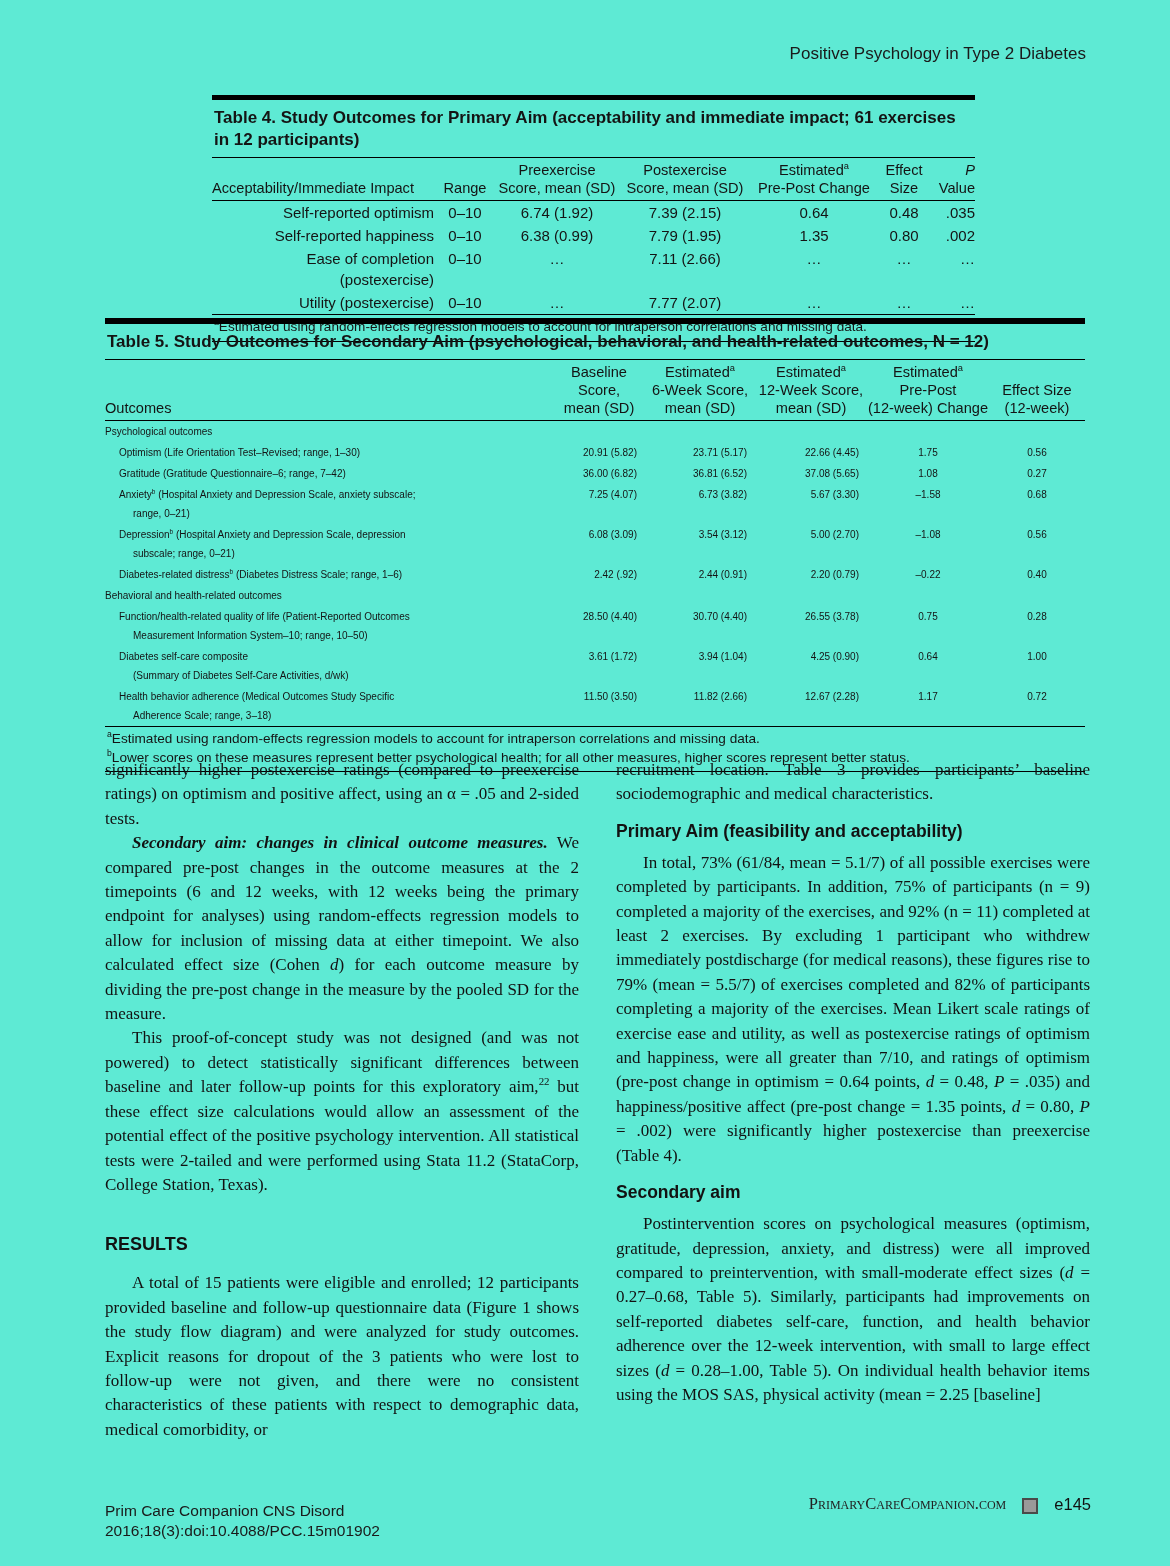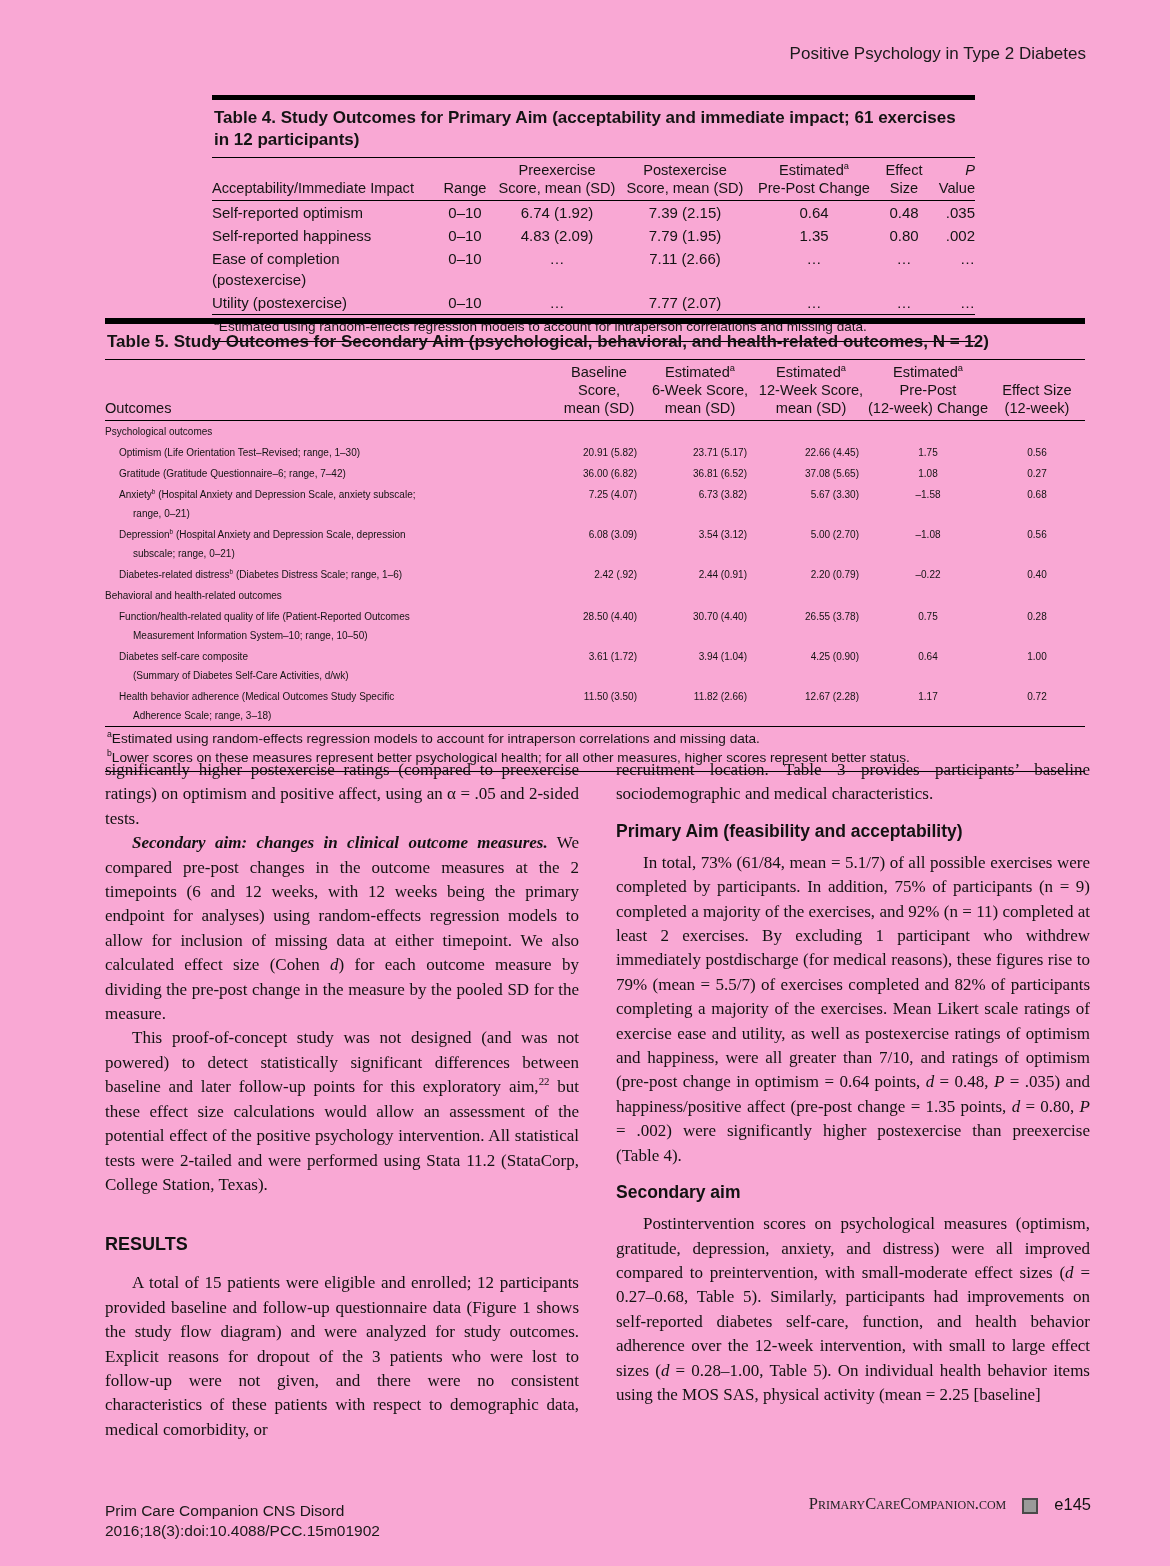--- a/index.html
+++ b/index.html
@@ -1,16 +1,16 @@
 <!DOCTYPE html>
 <html><head>
 <meta charset="utf-8">
 <style>
   html,body{margin:0;padding:0;background:#e8e8e8;}
-  .page{position:relative;width:1170px;height:1566px;background:#f9a8d4;color:#141414;
+  .page{position:relative;width:1170px;height:1566px;background:#5eead4;color:#141414;
         font-family:"Liberation Sans",sans-serif;overflow:hidden;text-decoration:underline;}
 
   
   .running-head{position:absolute;top:44px;right:84px;font-size:17px;color:#1a1a1a;}
 
   
   .thick-bar{background:#000;}
   .tbl-title{font-weight:bold;font-size:17px;line-height:22px;padding:7px 2px 6px 2px;
              border-bottom:1.6px solid #000;}
   table.tbl{border-collapse:collapse;table-layout:fixed;width:100%;}
@@ -20,21 +20,21 @@
   .tbl-foot{border-top:1.2px solid #000;border-bottom:1.2px solid #000;
             font-size:13.6px;line-height:18.5px;padding:3px 2px 4px 2px;}
   .seg-i{font-style:italic;}
   .seg-bi{font-style:italic;font-weight:bold;}
   .seg-sup{font-size:64%;vertical-align:super;line-height:0;}
 
   
   .table4{position:absolute;left:212px;top:95px;width:763px;}
   .table4 .thick-bar{height:5px;}
   .t4 td{font-size:15px;line-height:21px;}
-  .t4 .lbl{text-align:left;}
+  .t4 .lbl{text-align:right;}
   .t4 .ctr{text-align:center;}
   .t4 .rgt{text-align:right;}
 
   
   .table5{position:absolute;left:105px;top:318px;width:980px;}
   .table5 .thick-bar{height:6px;}
   .t5 td{font-size:10px;line-height:19px;margin-top:27px;}
   .t5 .grp{text-align:left;}
   .t5 .hang{padding-left:28px;text-indent:-14px;}
   .t5 .num{text-align:right;padding-right:8px;}
@@ -98,21 +98,21 @@
           <td class="ctr">0–10</td>
           <td class="ctr">6.74 (1.92)</td>
           <td class="ctr">7.39 (2.15)</td>
           <td class="ctr">0.64</td>
           <td class="ctr">0.48</td>
           <td class="rgt">.035</td>
         </tr>
         <tr>
           <td class="lbl">Self-reported happiness</td>
           <td class="ctr">0–10</td>
-          <td class="ctr">4.83 (2.09)</td>
+          <td class="ctr">6.38 (0.99)</td>
           <td class="ctr">7.79 (1.95)</td>
           <td class="ctr">1.35</td>
           <td class="ctr">0.80</td>
           <td class="rgt">.002</td>
         </tr>
         <tr>
           <td class="lbl">Ease of completion (postexercise)</td>
           <td class="ctr">0–10</td>
           <td class="ctr">…</td>
           <td class="ctr">7.11 (2.66)</td>

